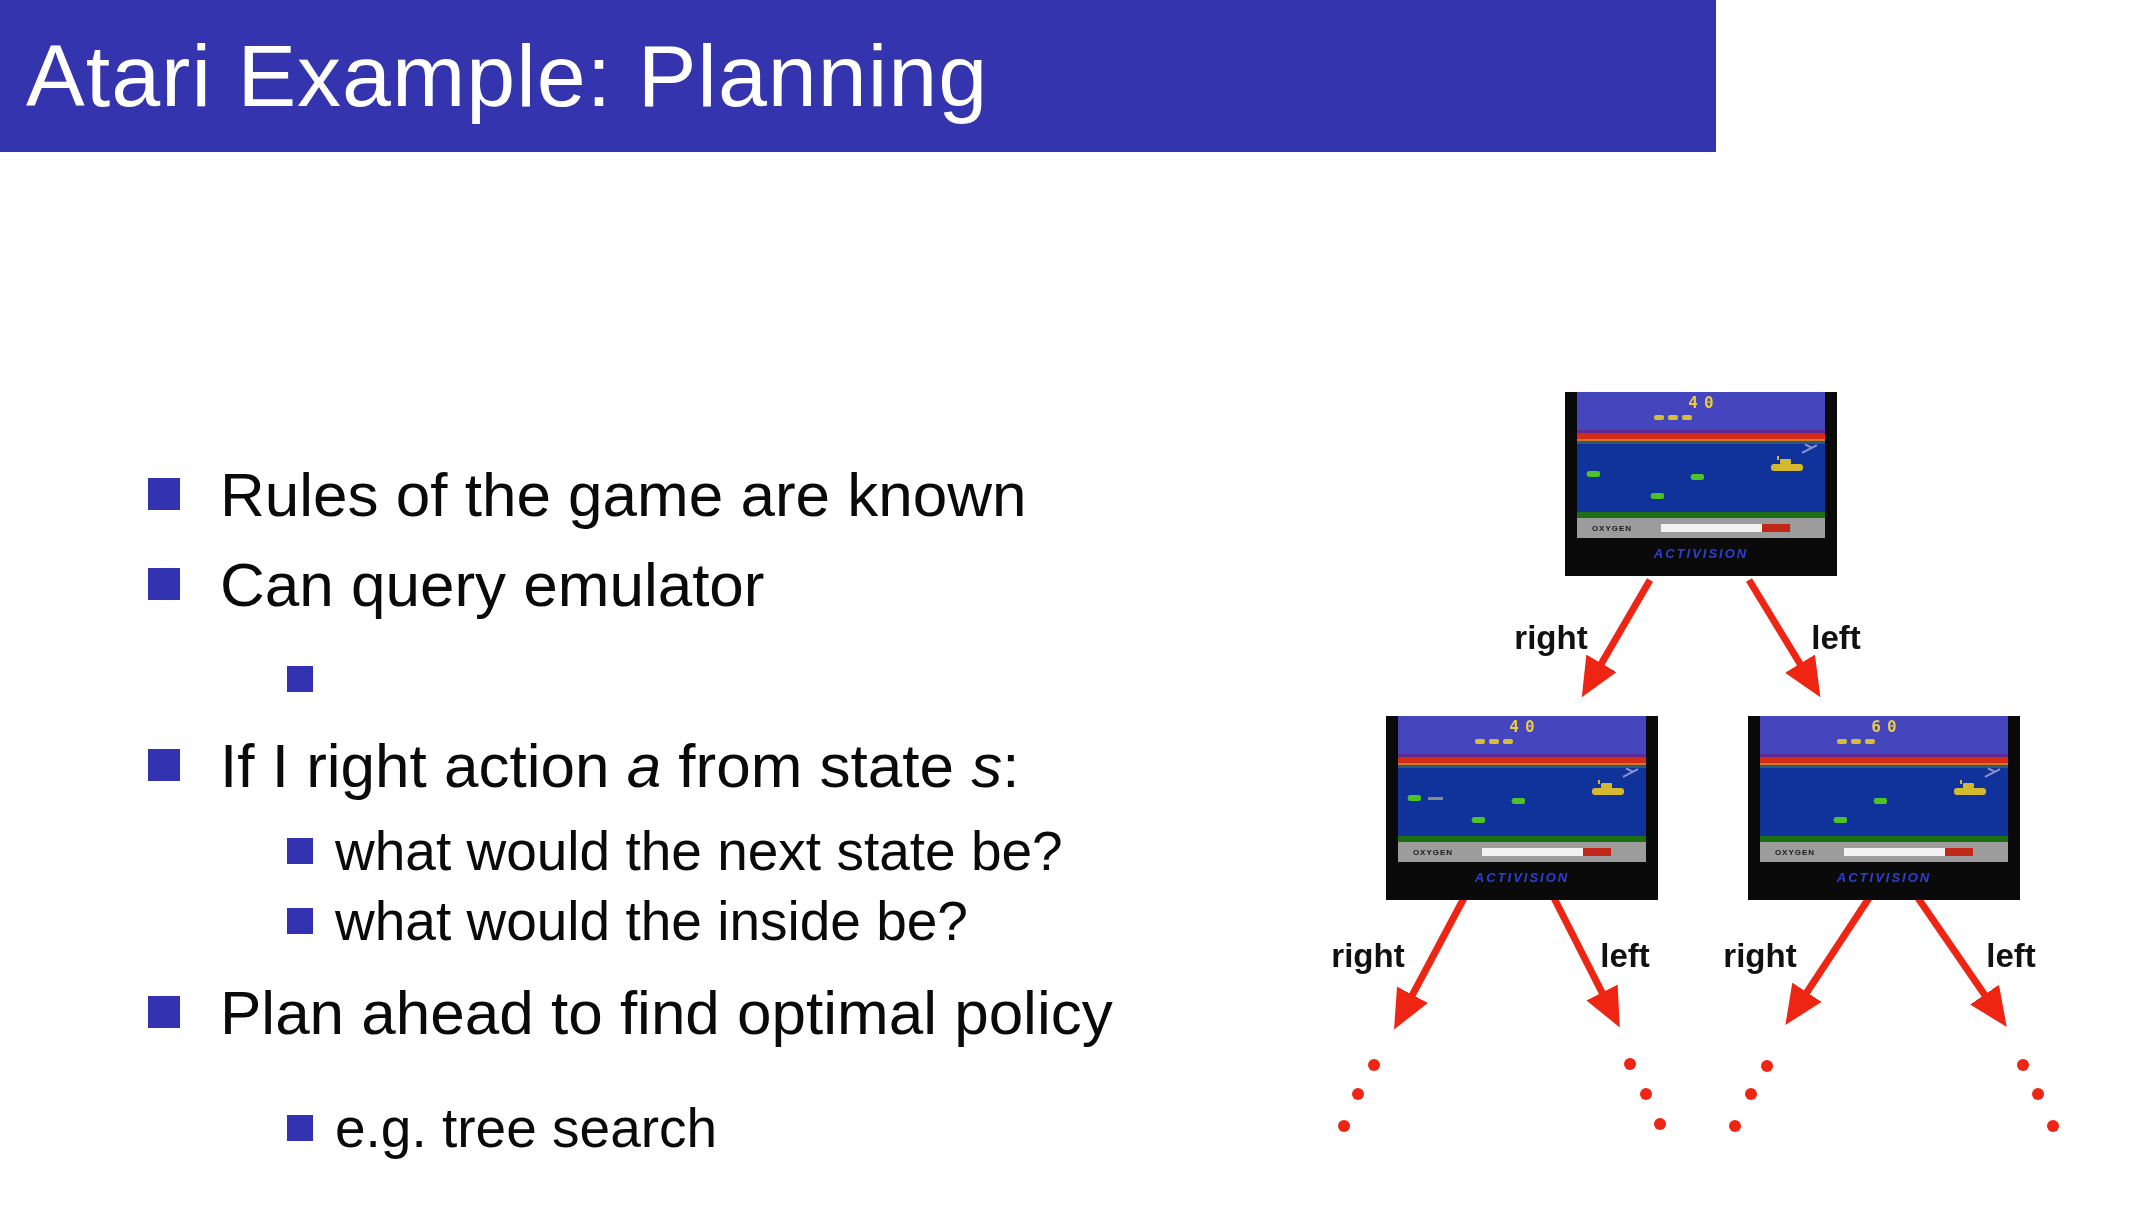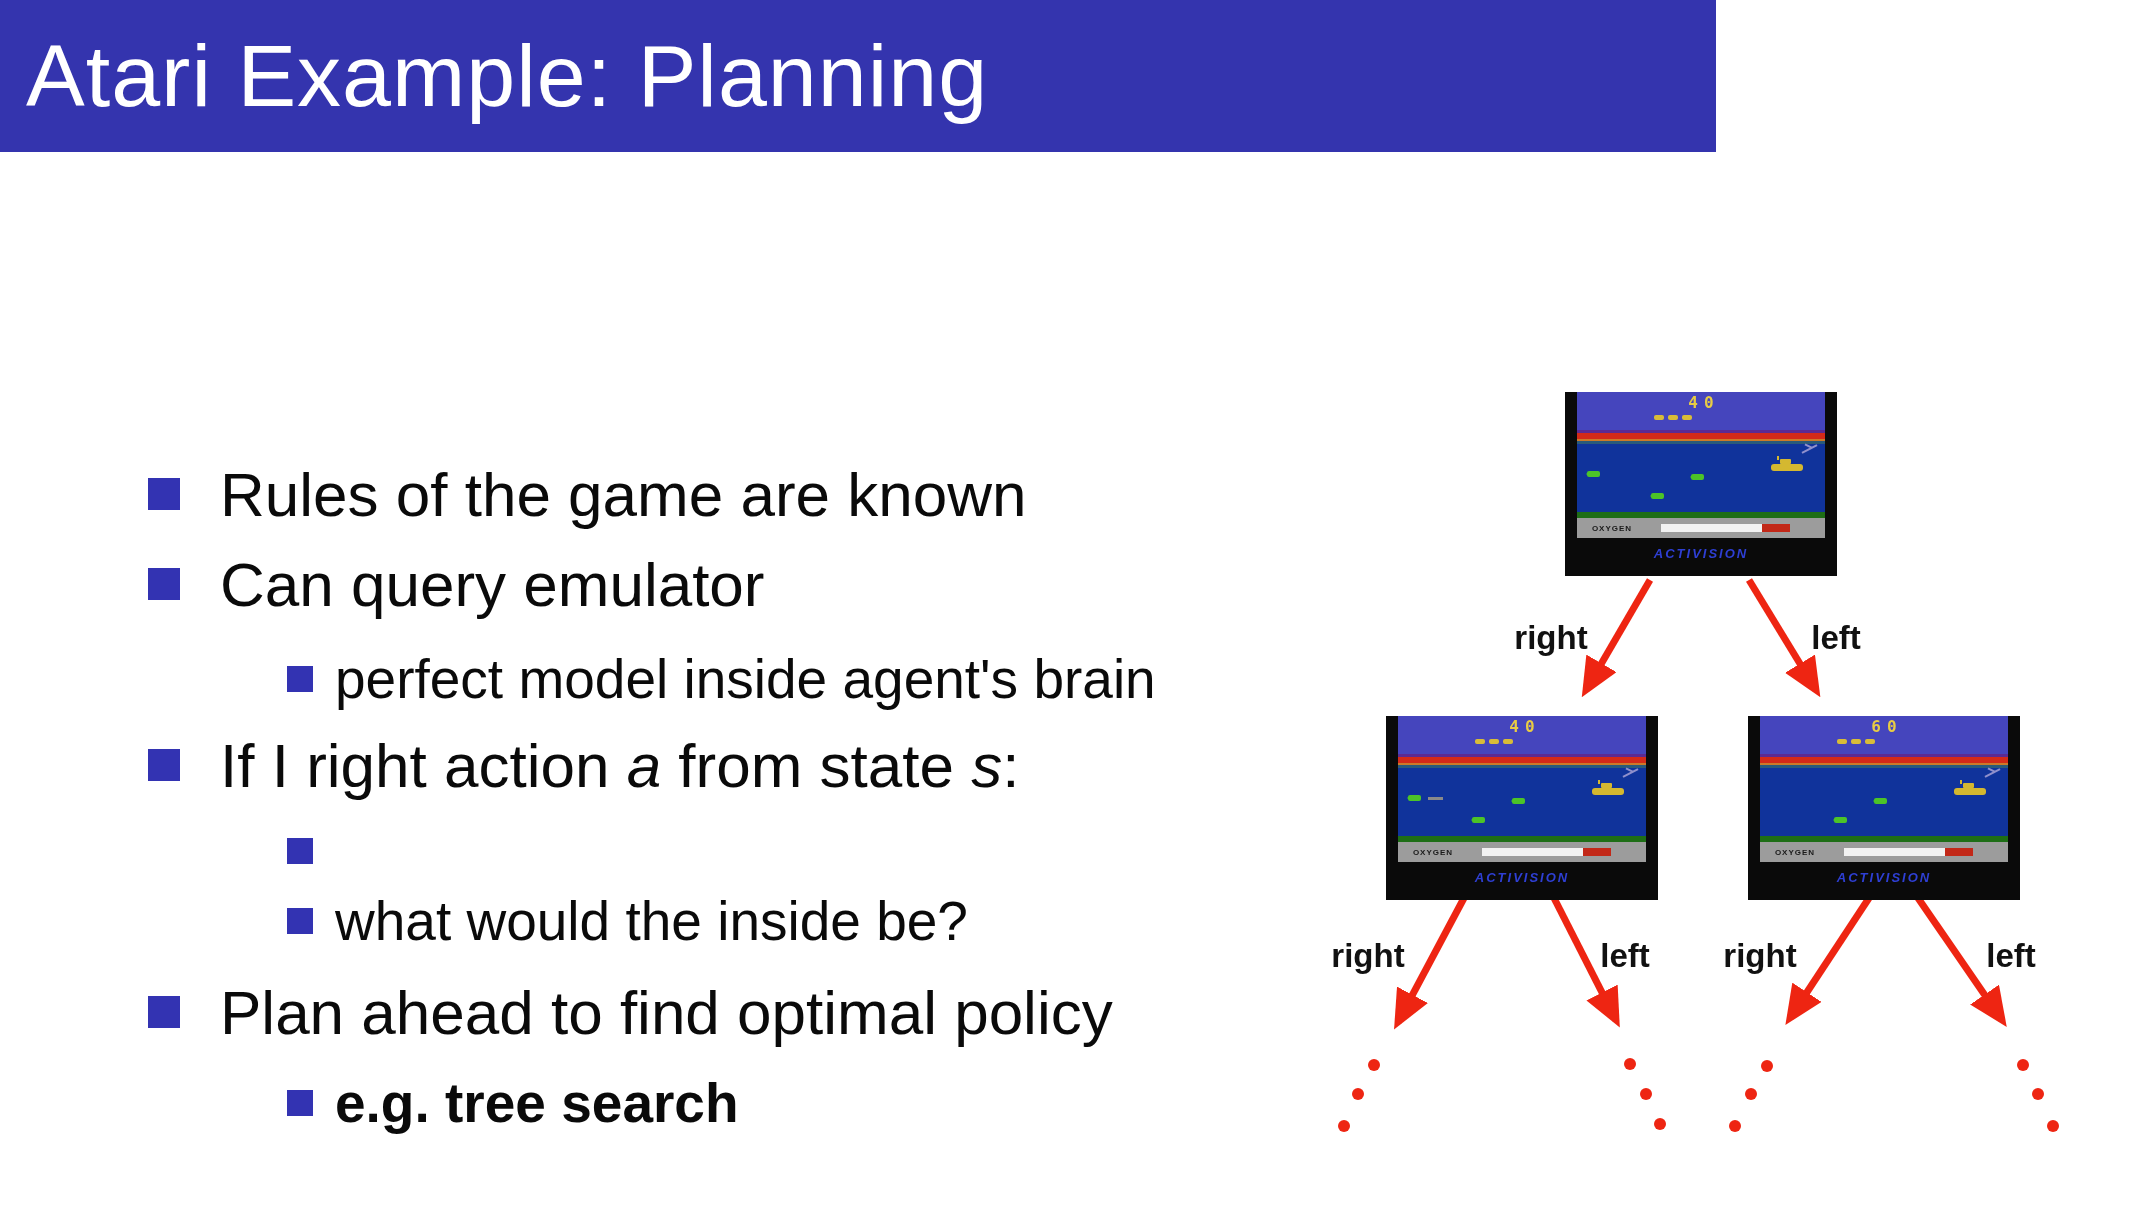--- a/index.html
+++ b/index.html
@@ -19,21 +19,21 @@
   }
   
   .row{position:absolute;display:flex;align-items:center;height:80px;white-space:pre;}
   .row.l1{left:148px;font-size:62px;}
   .row.l2{left:287px;font-size:55px;}
   .sq{flex:0 0 auto;background:var(--bullet,#3333b2);}
   .l1 .sq{width:32px;height:32px;margin-right:40px;}
   .l2 .sq{width:26px;height:26px;margin-right:22px;}
   .it{font-style:italic;}
   .r1{top:454px;} .r2{top:544px;} .r3{top:639px;} .r4{top:725px;}
-  .r5{top:811px;} .r6{top:881px;} .r7{top:972px;} .r8{top:1063px;font-weight:bold;}
+  .r5{top:811px;} .r6{top:881px;} .r7{top:972px;} .r8{top:1088px;}
   
   .tree-svg{position:absolute;left:0;top:0;width:2152px;height:1222px;pointer-events:none;}
   .tree-svg line{stroke:var(--arrow-red,#ee2512);stroke-width:7;}
   .tree-svg circle{fill:var(--arrow-red,#ee2512);}
   #ah path{fill:var(--arrow-red,#ee2512);}
   .edge-label{
     position:absolute;transform:translate(-50%,-50%);
     font-size:33px;font-weight:bold;color:#111;white-space:nowrap;
   }
   .edge-e1{left:1551px;top:638px;} .edge-e2{left:1836px;top:638px;}
@@ -95,28 +95,28 @@
   <div class="row l1 r1">
     <span class="sq"></span>
     <span>Rules of the game are known</span>
   </div>
   <div class="row l1 r2">
     <span class="sq"></span>
     <span>Can query emulator</span>
   </div>
   <div class="row l2 r3">
     <span class="sq"></span>
-    <span>perfect model inside agent's brain</span>
   </div>
   <div class="row l1 r4">
     <span class="sq"></span>
     <span><span>If I right action </span><span class="it">a</span><span> from state </span><span class="it">s</span><span>:</span></span>
   </div>
   <div class="row l2 r5">
     <span class="sq"></span>
+    <span>what would the next state be?</span>
   </div>
   <div class="row l2 r6">
     <span class="sq"></span>
     <span>what would the inside be?</span>
   </div>
   <div class="row l1 r7">
     <span class="sq"></span>
     <span>Plan ahead to find optimal policy</span>
   </div>
   <div class="row l2 r8">

